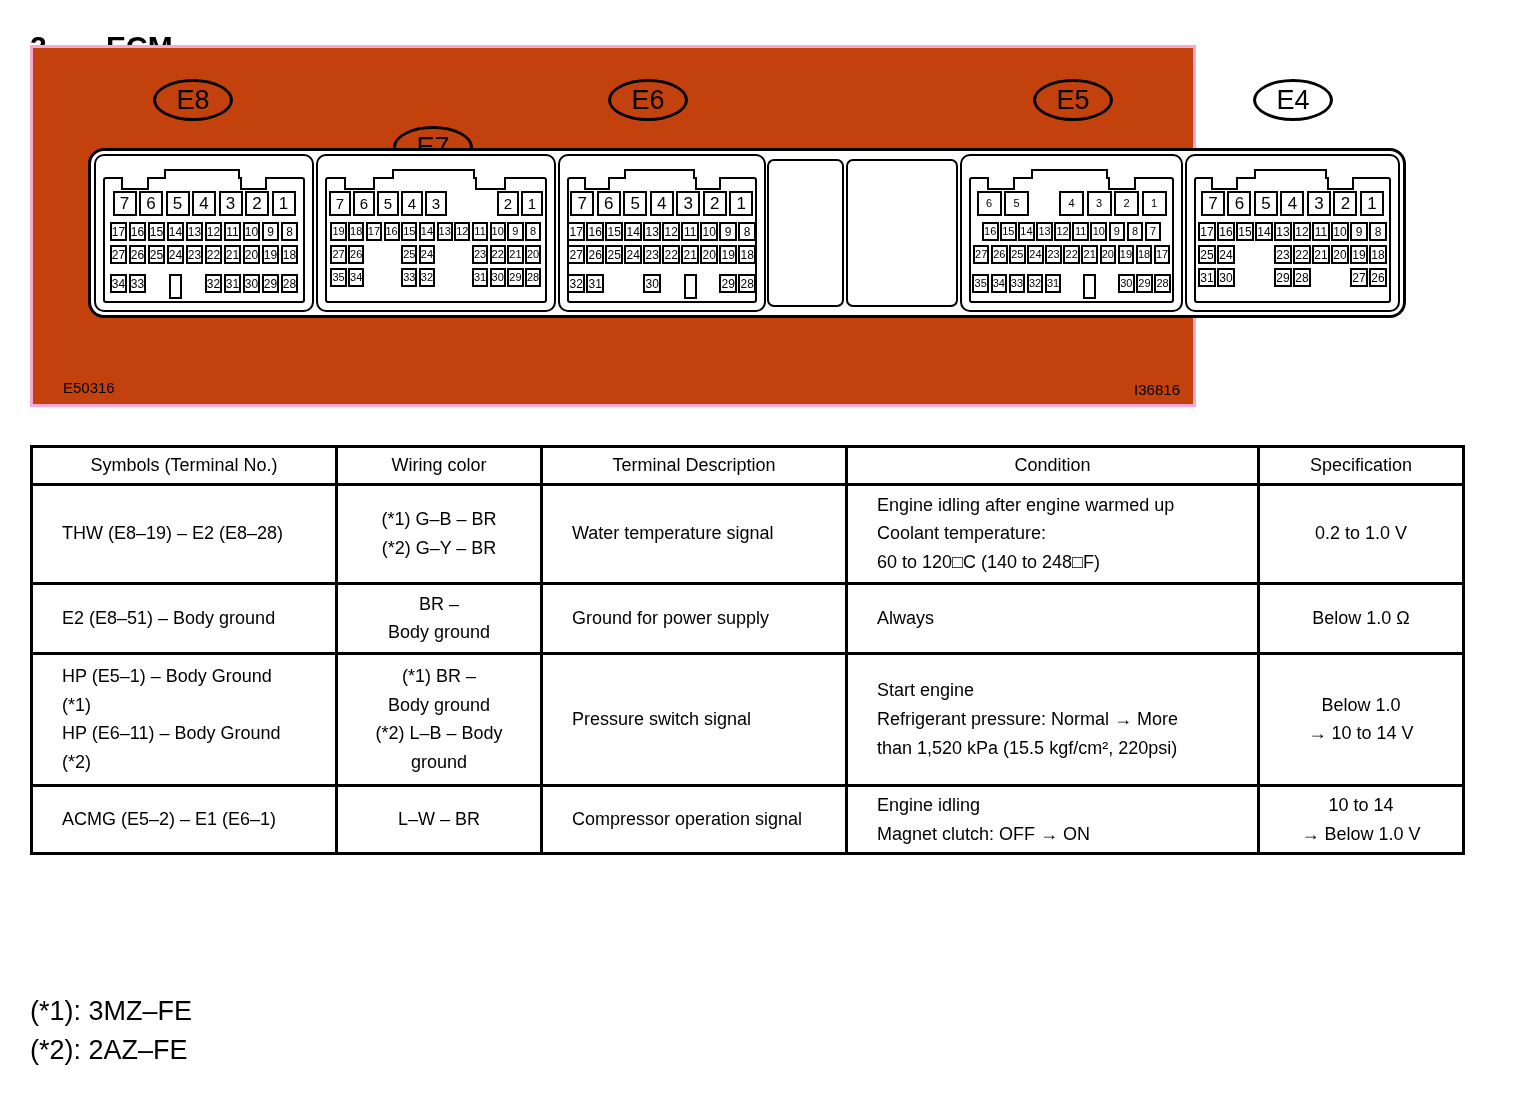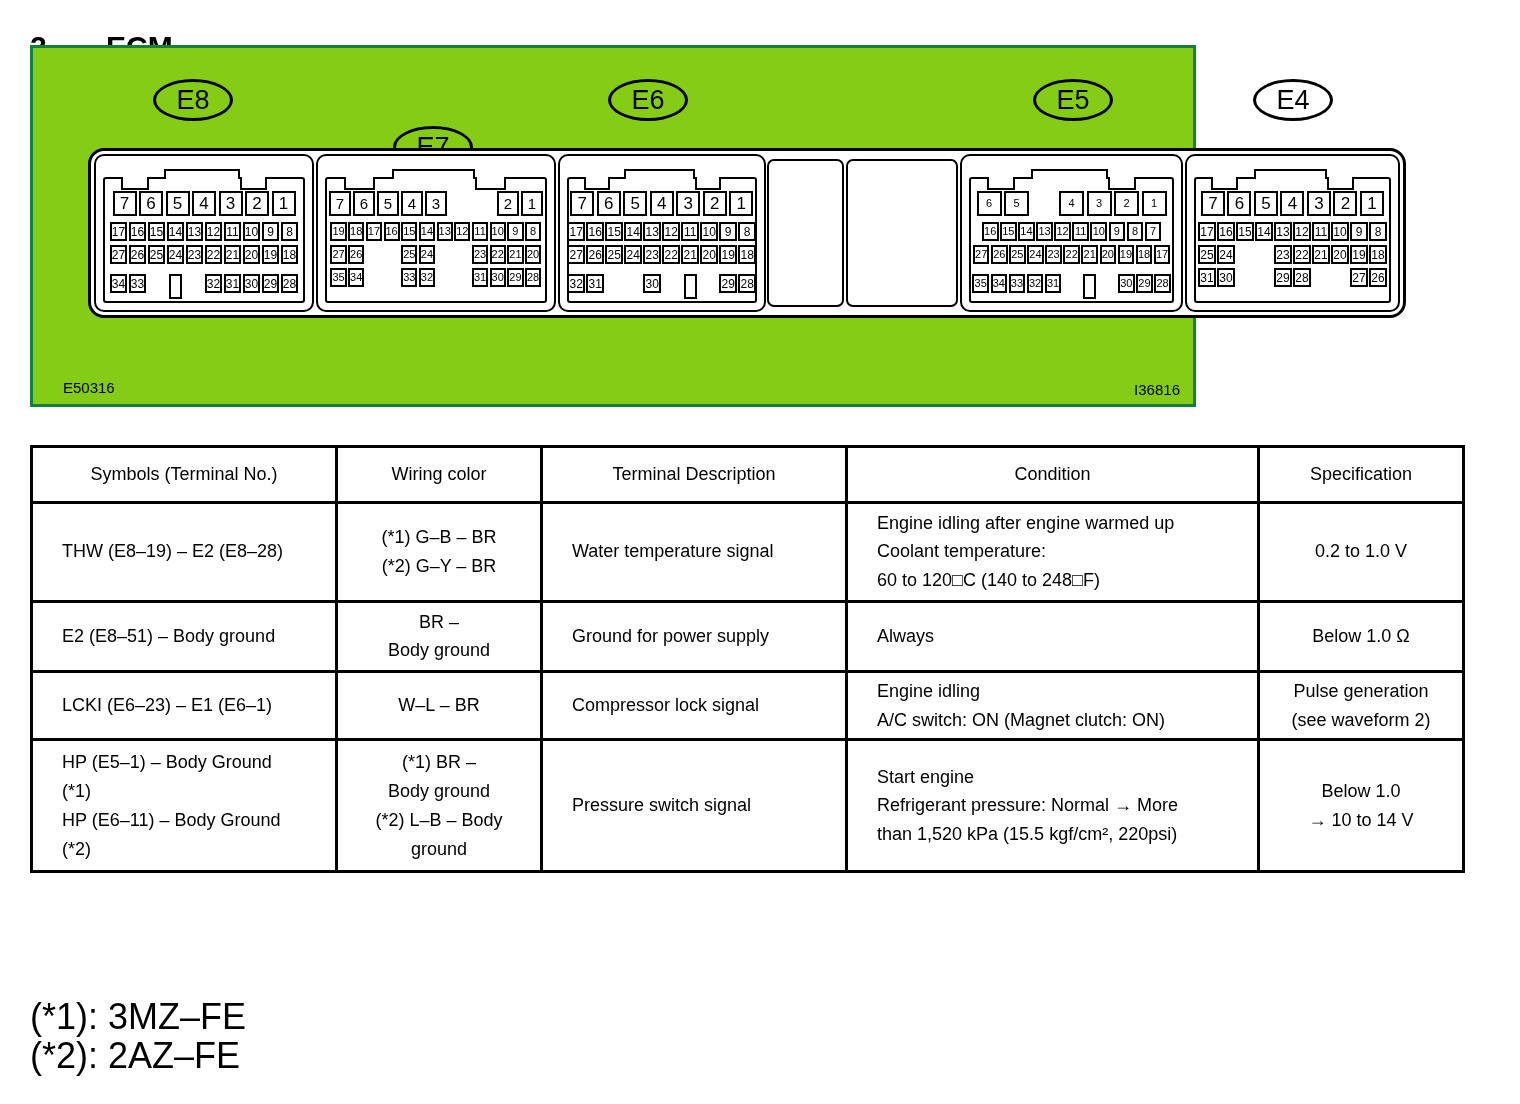--- a/index.html
+++ b/index.html
@@ -11,21 +11,21 @@
     overflow:hidden;
   }
 
   
   .title-row { position:absolute; left:30px; top:2px; font-size:30px; font-weight:bold;margin-top:28px; }
   .title-num { display:inline-block; width:76px; }
 
   
   .diagram-box {
     position:absolute; left:30px; top:45px; width:1166px; height:362px;
-    border:3px solid #15803d; background:#84cc16;
+    border:3px solid #f9a8d4; background:#c2410c;
   }
   .conn-ellipse {
     position:absolute; top:31px; width:80px; height:42px;
     border:3px solid #000; border-radius:50%;
     display:flex; align-items:center; justify-content:center;
     font-size:27px;
   }
   .el-0 { left:120px; } .el-1 { left:360px;margin-top:47px; } .el-2 { left:575px; }
   .el-3 { left:1000px; } .el-4 { left:1220px; }
 
@@ -85,27 +85,27 @@
   
   .spec-table {
     position:absolute; left:30px; top:445px; width:1432px;
     border-collapse:collapse; table-layout:fixed;
   }
   .spec-table th, .spec-table td {
     border:3px solid #000; font-size:18px; vertical-align:middle;
     white-space:pre-line; line-height:1.6; padding:4px 6px;
     text-align:center;
   }
-  .spec-table th { height:36px; font-weight:normal; padding:12px 4px; }
+  .spec-table th { height:36px; font-weight:normal; padding:3px 4px; }
   td.al { text-align:left; padding-left:29px; }
   tr.h1 { height:99px; } tr.h2 { height:70px; } tr.h3 { height:72px; }
   tr.h4 { height:68px; } tr.h5 { height:132px; } tr.h6 { height:68px; }
 
   
-  .footnote { position:absolute; left:30px; font-size:36px; }
+  .footnote { position:absolute; left:30px; font-size:27px; }
   .fn-1 { top:996px; } .fn-2 { top:1035px; }
 </style>
 </head>
 <body>
 
 <div class="title-row">
   <span class="title-num">2.</span><span>ECM</span>
 </div>
 
 <div class="diagram-box">
@@ -424,42 +424,42 @@
       <td>0.2 to 1.0 V</td>
     </tr>
     <tr class="h2">
       <td class="al">E2 (E8–51) – Body ground</td>
       <td>BR –
 Body ground</td>
       <td class="al">Ground for power supply</td>
       <td class="al">Always</td>
       <td>Below 1.0 Ω</td>
     </tr>
-    <tr class="h4">
-      <td class="al">LCKI (E6–23) – E1 (E6–1)</td>
-      <td>W–L – BR</td>
-      <td class="al">Compressor lock signal</td>
-      <td class="al">Engine idling
-A/C switch: ON (Magnet clutch: ON)</td>
-      <td>Pulse generation
-(see waveform 2)</td>
-    </tr>
     <tr class="h5">
       <td class="al">HP (E5–1) – Body Ground
 (*1)
 HP (E6–11) – Body Ground
 (*2)</td>
       <td>(*1) BR –
 Body ground
 (*2) L–B – Body
 ground</td>
       <td class="al">Pressure switch signal</td>
       <td class="al">Start engine
 Refrigerant pressure: Normal → More
 than 1,520 kPa (15.5 kgf/cm², 220psi)</td>
       <td>Below 1.0
 → 10 to 14 V</td>
     </tr>
+    <tr class="h6">
+      <td class="al">ACMG (E5–2) – E1 (E6–1)</td>
+      <td>L–W – BR</td>
+      <td class="al">Compressor operation signal</td>
+      <td class="al">Engine idling
+Magnet clutch: OFF → ON</td>
+      <td>10 to 14
+→ Below 1.0 V</td>
+    </tr>
   </tbody>
 </table>
 
 <div class="footnote fn-1">(*1): 3MZ–FE</div>
 <div class="footnote fn-2">(*2): 2AZ–FE</div>
 
 </body></html>

